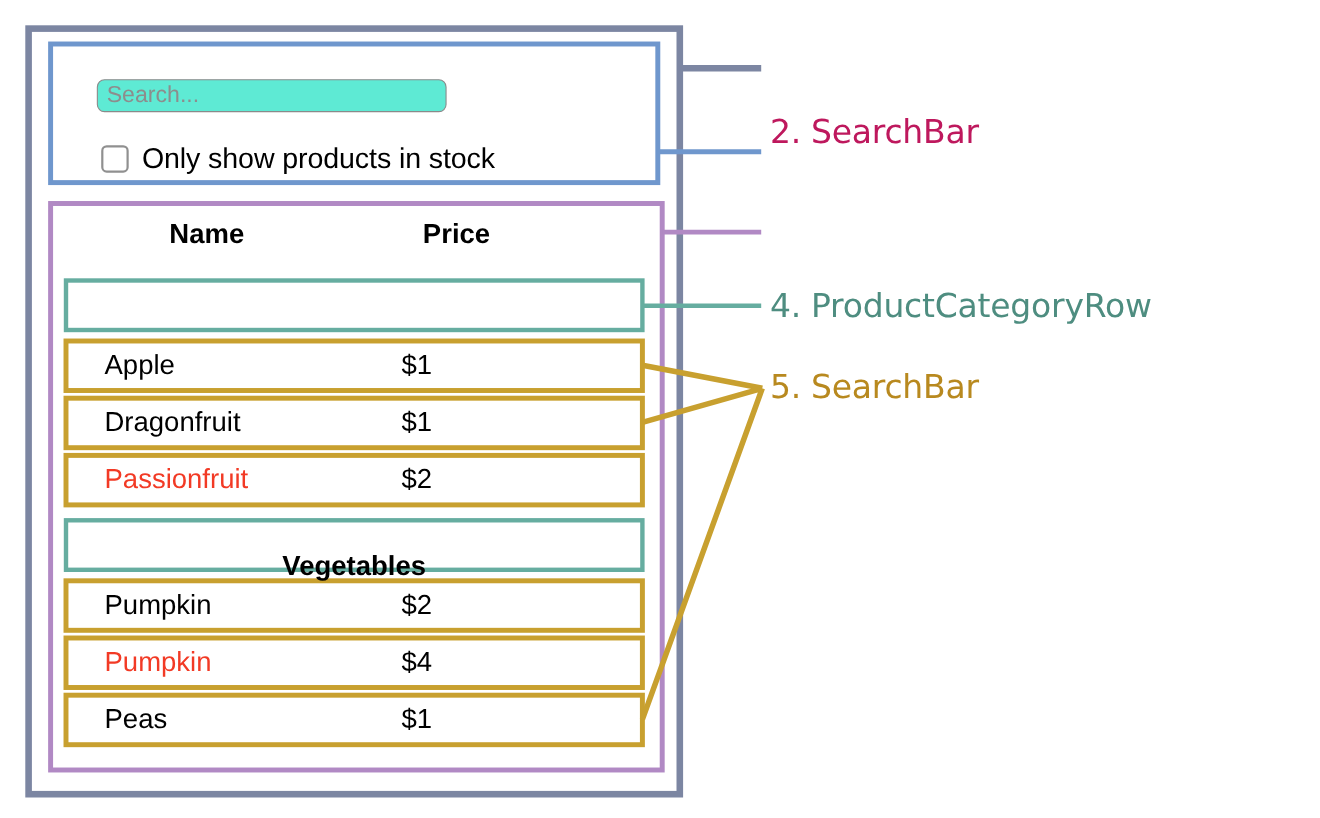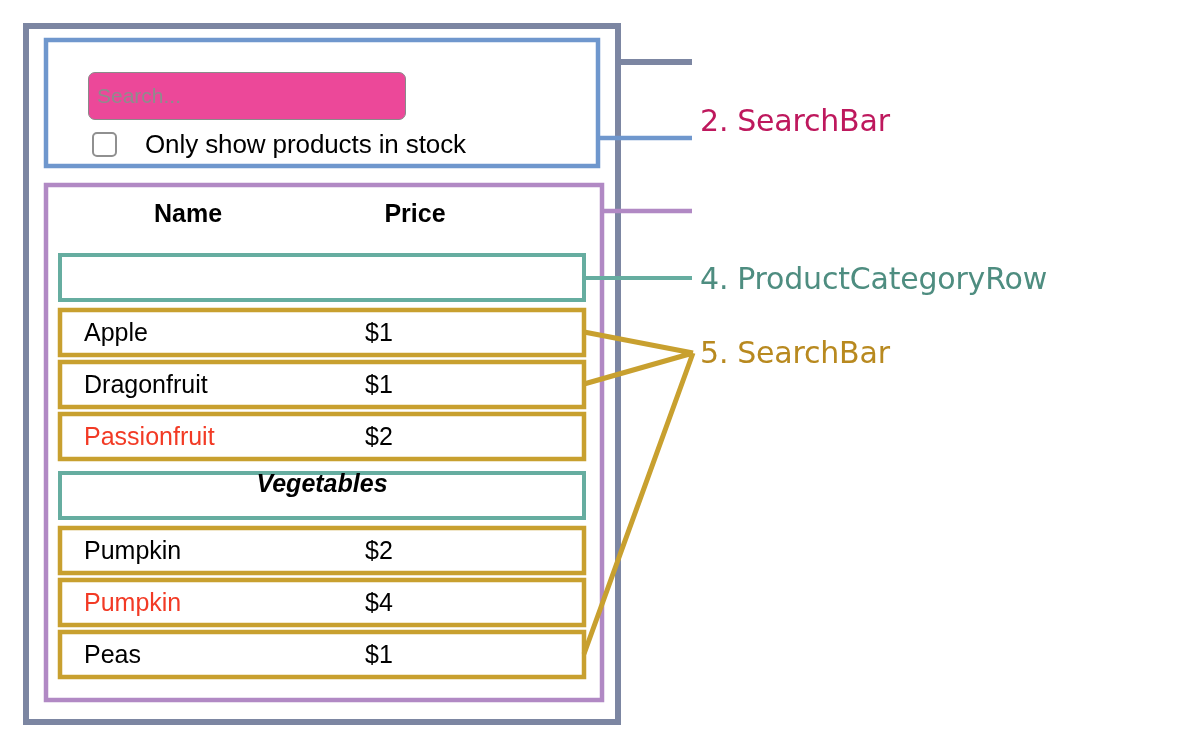--- a/index.html
+++ b/index.html
@@ -15,37 +15,37 @@
 
   
   #overlay{position:absolute;left:0;top:0;width:1200px;height:744px;pointer-events:none;}
 
   
   .ui-layer{position:absolute;left:0;top:0;width:1200px;height:744px;}
 
   .search-input{
     position:absolute;
     left:88px; top:72px;
-    width:318px; height:48px;
+    width:318px; height:30px;
     box-sizing:border-box;
     border:1.6px solid #8a8a8a;
     border-radius:7px;
-    background:#ec4899;
+    background:#5eead4;
     font-family:"Liberation Sans","DejaVu Sans",sans-serif;
     font-size:21px;
     color:#222;
     padding:0 8px;
     outline:none;
   }
   .search-input::placeholder{color:#8d8d8d;opacity:1;}
 
   .checkbox-row{
     position:absolute;
     left:92px; top:128px;
-    display:flex; align-items:center; gap:28px;
+    display:flex; align-items:center; gap:12px;
     height:32px;
   }
   .checkbox-box{
     width:25px;height:25px;
     box-sizing:border-box;
     border:2px solid #909090;
     border-radius:5px;
     background:#fff;
     flex:0 0 auto;
   }
@@ -73,21 +73,21 @@
     left:60px; width:524px;
     text-align:center;
     font-size:25px;
     font-weight:bold;
     color:#000;
     line-height:45px;
   }
 
   .row-name{
     position:absolute;
-    left:84px;
+    left:95px;
     font-size:25px;
     color:#000;
     line-height:45px;
     white-space:nowrap;
   }
   .row-price{
     position:absolute;
     left:365px;
     font-size:25px;
     color:#000;
@@ -155,21 +155,21 @@
 
     <div class="row-name" style="top:310px;">Apple</div>
     <div class="row-price" style="top:310px;">$1</div>
 
     <div class="row-name" style="top:362px;">Dragonfruit</div>
     <div class="row-price" style="top:362px;">$1</div>
 
     <div class="row-name oos" style="top:414px;text-align:right;">Passionfruit</div>
     <div class="row-price" style="top:414px;">$2</div>
 
-    <div class="cat-label" style="top:461px;font-style:italic;">Vegetables</div>
+    <div class="cat-label" style="top:493px;">Vegetables</div>
 
     <div class="row-name" style="top:528px;">Pumpkin</div>
     <div class="row-price" style="top:528px;">$2</div>
 
     <div class="row-name oos" style="top:580px;">Pumpkin</div>
     <div class="row-price" style="top:580px;">$4</div>
 
     <div class="row-name" style="top:632px;">Peas</div>
     <div class="row-price" style="top:632px;">$1</div>
 

